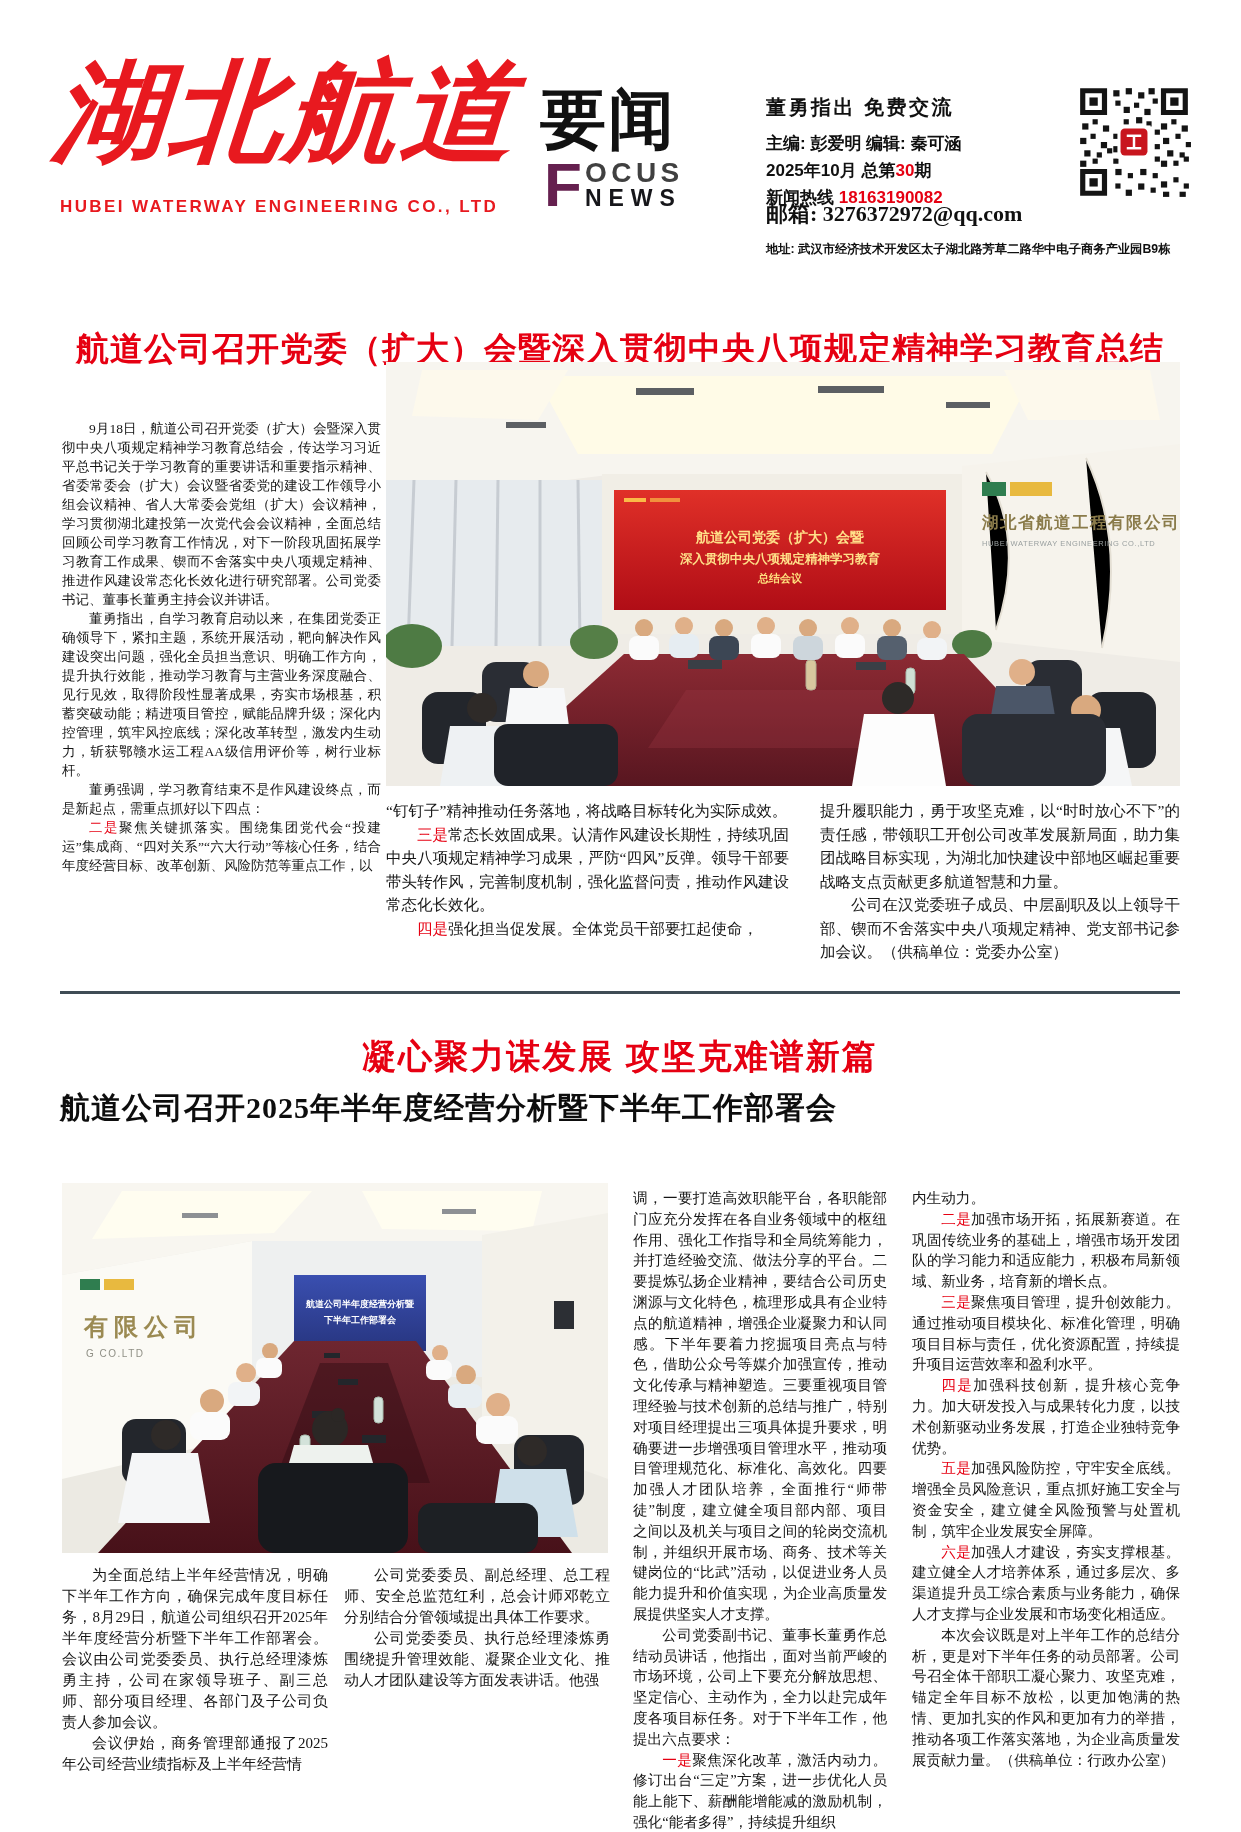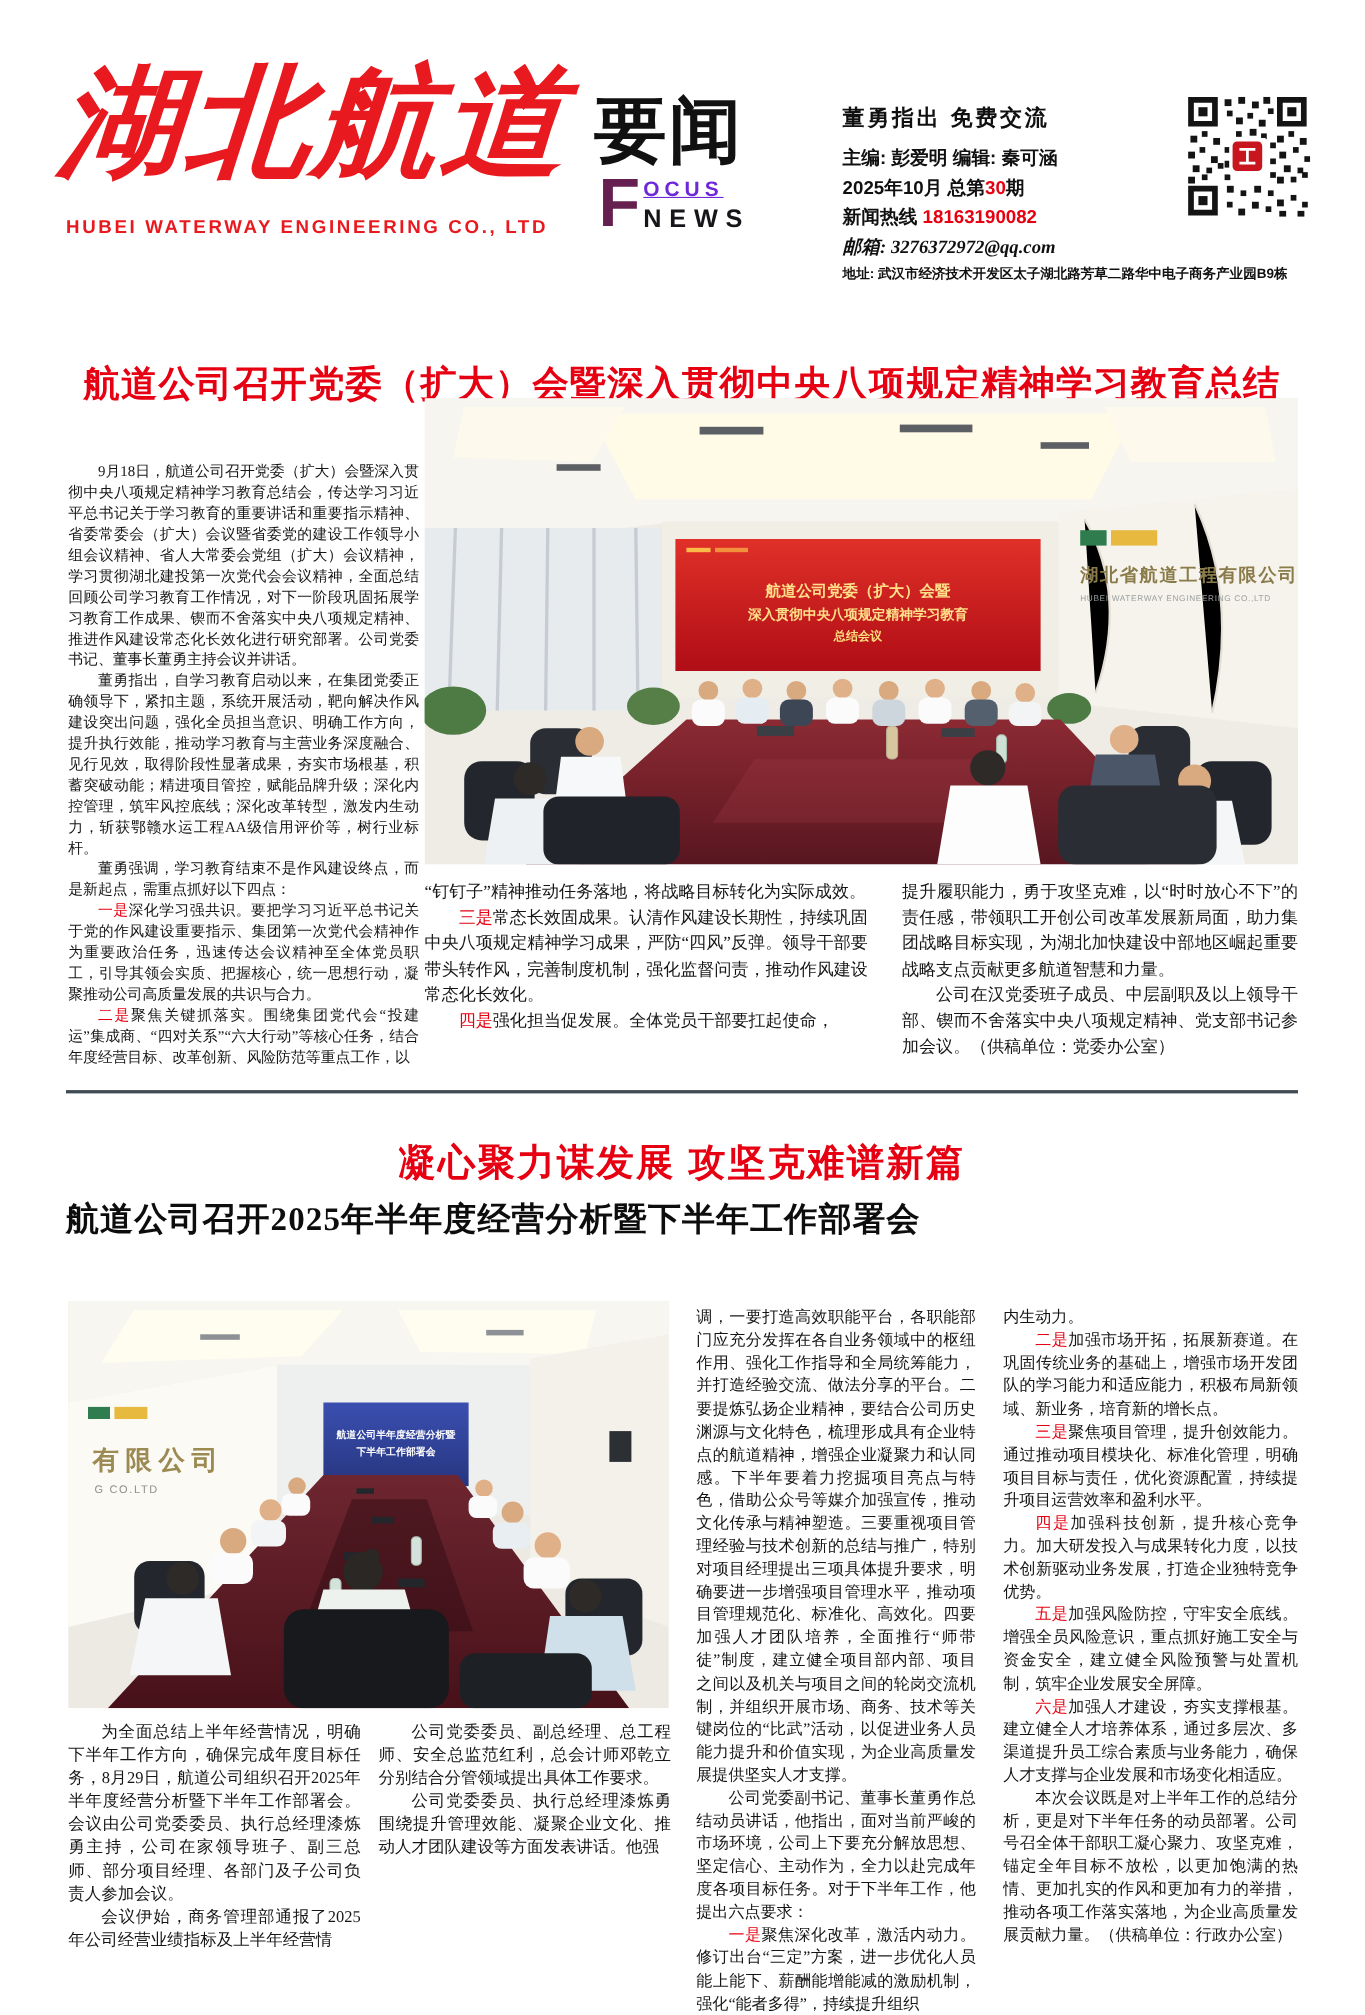--- a/index.html
+++ b/index.html
@@ -22,30 +22,30 @@
   .logo-en {
     left:60px; top:197px; font-size:17px; font-weight:bold; color:#e8191f;
     letter-spacing:2.4px; white-space:nowrap;
     font-family:"Liberation Sans","DejaVu Sans",sans-serif;
   }
   .sec-cn { left:540px; top:84px; font-size:66px; line-height:1.1; font-weight:bold; letter-spacing:2px; color:#111; }
   .focus { left:544px; top:158px; display:flex; align-items:flex-start; }
   .focus-f { font-size:62px; line-height:54px; font-weight:900; color:#65204f;
              font-family:"Liberation Sans","DejaVu Sans",sans-serif; }
   .focus-col { display:flex; flex-direction:column; margin-left:3px; margin-top:2px; }
-  .focus-ocus { font-size:19px; line-height:25px; font-weight:900; letter-spacing:4.5px; color:#6d28d9;
-                font-family:"Liberation Sans","DejaVu Sans",sans-serif;text-decoration:underline; }
+  .focus-ocus { font-size:28px; line-height:25px; font-weight:900; letter-spacing:4.5px; color:#404040;
+                font-family:"Liberation Sans","DejaVu Sans",sans-serif; }
   .focus-news { font-size:23px; line-height:27px; font-weight:900; letter-spacing:7px; color:#16161a;
                 font-family:"Liberation Sans","DejaVu Sans",sans-serif; }
   .mh-line { left:766px; white-space:nowrap; font-weight:bold; color:#101010; }
   .notice  { top:94px;  font-size:20px; letter-spacing:2.5px; }
   .staff   { top:132px; font-size:17px; }
   .issue   { top:159px; font-size:17px; }
   .hotline { top:186px; font-size:17px; }
-  .email   { top:213px; font-size:17px; font-family:"Liberation Serif",serif;font-style:italic; }
+  .email   { top:199px; font-size:22px; font-family:"Liberation Serif",serif; }
   .address { top:241px; font-size:12.3px; width:430px; }
   .qr { left:1076px; top:84px; width:116px; height:116px; }
 
   
   .hl1 { left:60px; top:327px; width:1120px; text-align:center; font-size:33px;
          font-weight:bold; color:#e60012; letter-spacing:1px;
          font-family:"Liberation Sans","DejaVu Sans",sans-serif; }
   .divider { left:60px; top:991px; width:1120px; height:3px; background:#3f4c55; }
   .hl2 { left:60px; top:1034px; width:1120px; text-align:center; font-size:34px;
          font-weight:bold; color:#e60012; letter-spacing:2px;
@@ -278,21 +278,20 @@
       <rect x="108" y="362" width="124" height="62" rx="14" fill="#202329"></rect>
       <circle cx="512" cy="336" r="16" fill="#2d2a28"></circle>
       <polygon points="478,352 548,352 560,424 466,424" fill="#fdfdfd"></polygon>
       <rect x="576" y="352" width="144" height="72" rx="16" fill="#2a2d34"></rect>
     </svg>
 
     <div class="abs colbody" id="a1-left">
         <p class="para">9月18日，航道公司召开党委（扩大）会暨深入贯彻中央八项规定精神学习教育总结会，传达学习习近平总书记关于学习教育的重要讲话和重要指示精神、省委常委会（扩大）会议暨省委党的建设工作领导小组会议精神、省人大常委会党组（扩大）会议精神，学习贯彻湖北建投第一次党代会会议精神，全面总结回顾公司学习教育工作情况，对下一阶段巩固拓展学习教育工作成果、锲而不舍落实中央八项规定精神、推进作风建设常态化长效化进行研究部署。公司党委书记、董事长董勇主持会议并讲话。</p>
         <p class="para">董勇指出，自学习教育启动以来，在集团党委正确领导下，紧扣主题，系统开展活动，靶向解决作风建设突出问题，强化全员担当意识、明确工作方向，提升执行效能，推动学习教育与主营业务深度融合、见行见效，取得阶段性显著成果，夯实市场根基，积蓄突破动能；精进项目管控，赋能品牌升级；深化内控管理，筑牢风控底线；深化改革转型，激发内生动力，斩获鄂赣水运工程AA级信用评价等，树行业标杆。</p>
         <p class="para">董勇强调，学习教育结束不是作风建设终点，而是新起点，需重点抓好以下四点：</p>
-        <p class="para"><span class="lead-red">一是</span>深化学习强共识。要把学习习近平总书记关于党的作风建设重要指示、集团第一次党代会精神作为重要政治任务，迅速传达会议精神至全体党员职工，引导其领会实质、把握核心，统一思想行动，凝聚推动公司高质量发展的共识与合力。</p>
         <p class="para"><span class="lead-red">二是</span>聚焦关键抓落实。围绕集团党代会“投建运”集成商、“四对关系”“六大行动”等核心任务，结合年度经营目标、改革创新、风险防范等重点工作，以</p>
       </div>
     <div class="abs colbody" id="a1-mid">
         <p class="para flush">“钉钉子”精神推动任务落地，将战略目标转化为实际成效。</p>
         <p class="para"><span class="lead-red">三是</span>常态长效固成果。认清作风建设长期性，持续巩固中央八项规定精神学习成果，严防“四风”反弹。领导干部要带头转作风，完善制度机制，强化监督问责，推动作风建设常态化长效化。</p>
         <p class="para"><span class="lead-red">四是</span>强化担当促发展。全体党员干部要扛起使命，</p>
       </div>
     <div class="abs colbody" id="a1-right">
         <p class="para flush">提升履职能力，勇于攻坚克难，以“时时放心不下”的责任感，带领职工开创公司改革发展新局面，助力集团战略目标实现，为湖北加快建设中部地区崛起重要战略支点贡献更多航道智慧和力量。</p>
         <p class="para">公司在汉党委班子成员、中层副职及以上领导干部、锲而不舍落实中央八项规定精神、党支部书记参加会议。（供稿单位：党委办公室）</p>

